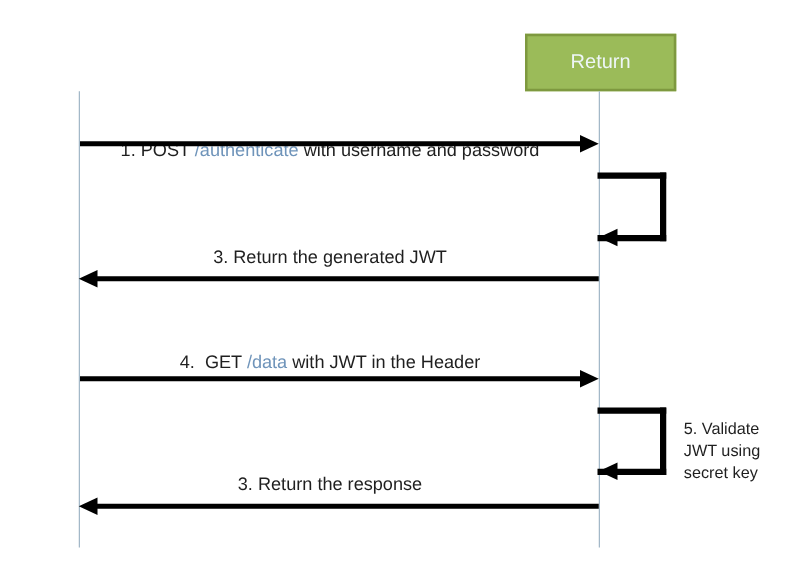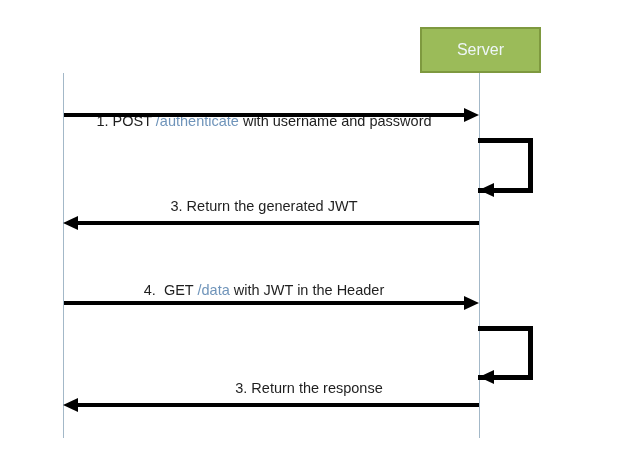--- a/index.html
+++ b/index.html
@@ -45,21 +45,21 @@
     width: 402px;
     text-align: center;
     font-size: 14.5px;
     line-height: 20px;
     white-space: nowrap;
   }
   .msg-label span { white-space: pre; }
   #msg1-label { top: 88px; margin-top: 23px; }
   #msg3-label { top: 196px; }
   #msg4-label { top: 280px; }
-  #msg6-label { top: 378px; margin-left: 45px; }
+  #msg6-label { top: 378px; }
   .path-seg { }
 
   
   .hline {
     position: absolute;
     height: 4px;
     background: #000;
   }
   #msg1-line { left: 64px; top: 113px; width: 401px; }
   #msg3-line { left: 77px; top: 221px; width: 402px; }
@@ -101,21 +101,21 @@
   }
   #note2 { left: 547px; top: 101px; width: 92px; }
   #note5 { left: 547px; top: 334px; width: 86px; }
 </style>
 </head>
 <body>
 
 <div class="diagram">
 
   <div class="actor" id="actor-server" style="background: rgb(155, 187, 89); border-color: rgb(126, 153, 63);">
-    <span>Server</span>
+    <span>Return</span>
   </div>
 
   <div class="lifeline" id="lifeline-client" style="background: rgb(163, 184, 200);"></div>
   <div class="lifeline" id="lifeline-server" style="background: rgb(163, 184, 200);"></div>
 
   <div class="msg-label" id="msg1-label"><span>1. POST </span><span class="path-seg" style="color: rgb(111, 148, 186);">/authenticate</span><span> with username and password</span></div>
   <div class="hline" id="msg1-line"></div>
   <div class="head-right" id="msg1-head"></div>
 
   <div class="loop" id="loop2"></div>
@@ -124,18 +124,19 @@
   <div class="msg-label" id="msg3-label"><span>3. Return the generated JWT</span></div>
   <div class="hline" id="msg3-line"></div>
   <div class="head-left" id="msg3-head"></div>
 
   <div class="msg-label" id="msg4-label"><span>4.  GET </span><span class="path-seg" style="color: rgb(111, 148, 186); margin-top: 10px;">/data</span><span> with JWT in the Header</span></div>
   <div class="hline" id="msg4-line"></div>
   <div class="head-right" id="msg4-head"></div>
 
   <div class="loop" id="loop5"></div>
   <div class="head-left" id="loop5-head"></div>
+  <div class="note" id="note5">5. Validate JWT using secret key</div>
 
   <div class="msg-label" id="msg6-label"><span>3. Return the response</span></div>
   <div class="hline" id="msg6-line"></div>
   <div class="head-left" id="msg6-head"></div>
 
 </div>
 
 </body></html>

